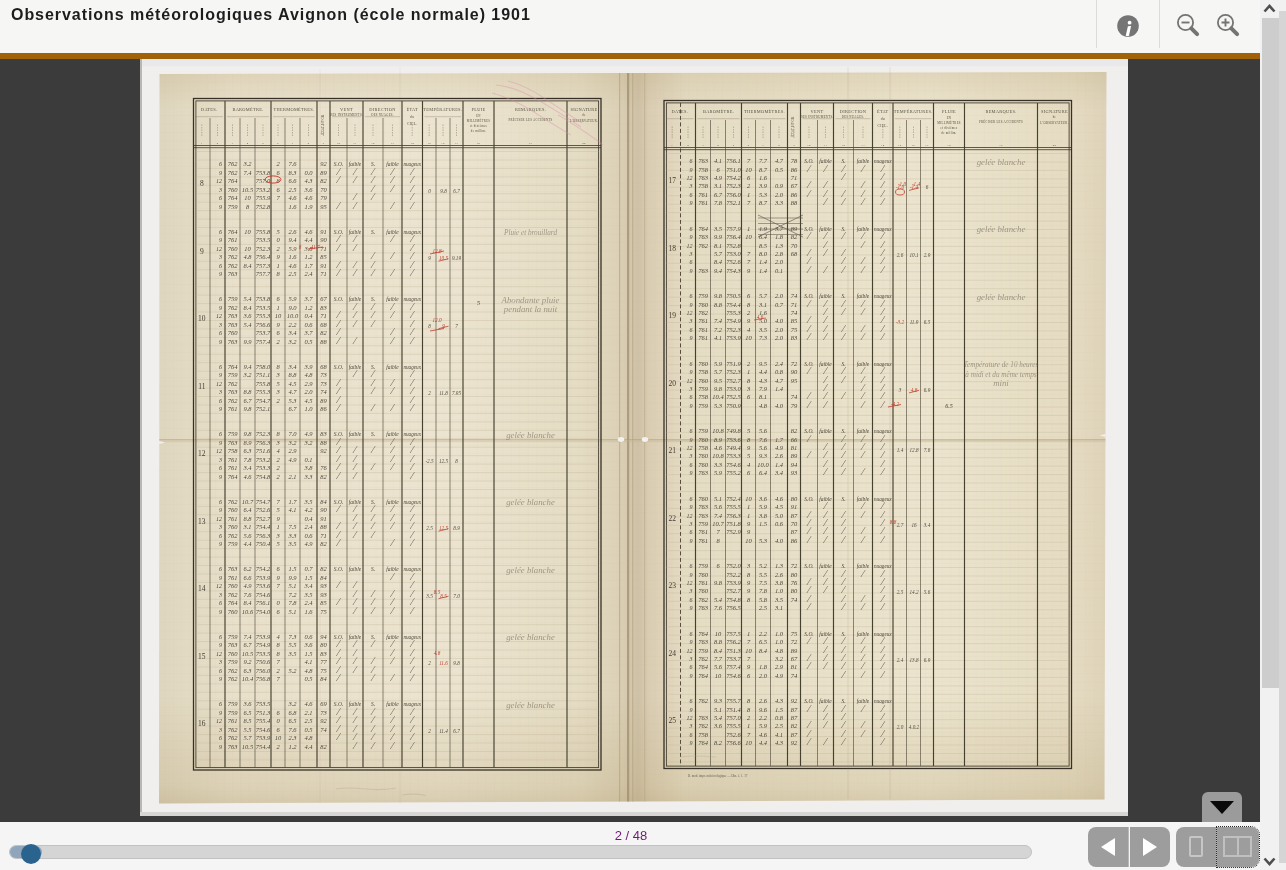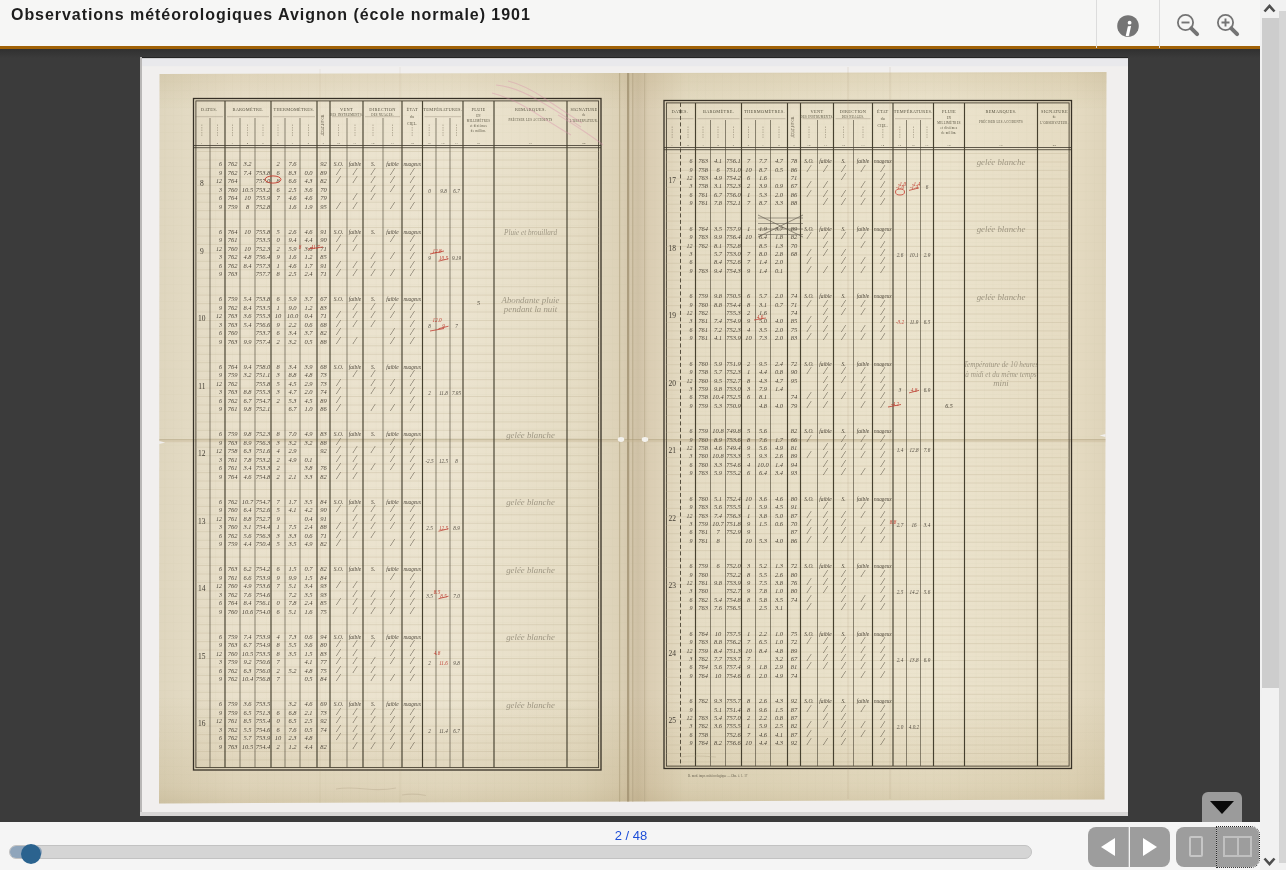--- a/index.html
+++ b/index.html
@@ -1621,21 +1621,21 @@
     </g>
     <path d="M708 10V742M750 10V742" stroke="#9c8c6c" stroke-width="1.4" opacity="0.13" fill="none"></path>
     <path d="M260 10V746M180 12V746" stroke="#9c8c6c" stroke-width="1.2" opacity="0.08" fill="none"></path>
     <g stroke="#a99a7e" stroke-width="1.1" opacity="0.3" fill="none">
       <path d="M196 732c10 -2 20 -1 30 0 10 1 20 1 30 -1"></path>
       <path d="M262 738c8 -1.5 16 -1 24 0.5"></path>
       <path d="M540 700c12 -2 24 -1 36 0"></path>
     </g>
     <text x="548" y="719.5" font-family="Liberation Serif,serif" font-size="3.2px" fill="#6b6352">B. mod. impr. météorologique — Obs. é. 1. 17</text>
   </svg>
-<div style="left:0;top:0;width:1260px;height:49px;background:#f6f6f5;border-bottom:3px solid #a16207;">
+<div style="left:0;top:0;width:1260px;height:59px;background:#f6f6f5;border-bottom:6px solid #a16207;">
     <div style="left:11px;top:6px;position:absolute;font-size:16px;font-weight:bold;letter-spacing:0.95px;color:#1d1d1d;white-space:nowrap;">Observations météorologiques Avignon (école normale) 1901</div>
     <div style="left:1096px;top:0;width:1px;height:48px;background:#dcdcdc;position:absolute;"></div>
     <div style="left:1159px;top:0;width:1px;height:48px;background:#dcdcdc;position:absolute;"></div>
     <svg width="26" height="26" viewBox="0 0 26 26" style="position:absolute;left:1115px;top:13px">
       <circle cx="13" cy="13" r="10.8" fill="#757575"></circle>
       <circle cx="14.6" cy="9.7" r="1.9" fill="#fff"></circle>
       <polygon points="12.9,13.2 16.1,12.9 14.1,21.9 10.9,22.1" fill="#fff"></polygon>
       <path d="M10.9 22.1q1.6 0.6 3.2-0.2" stroke="#fff" stroke-width="1.2" fill="none"></path>
     </svg>
     <svg width="26" height="26" viewBox="0 0 26 26" style="position:absolute;left:1175px;top:11px">
@@ -1646,21 +1646,21 @@
     <svg width="26" height="26" viewBox="0 0 26 26" style="position:absolute;left:1215px;top:11px">
       <circle cx="10.5" cy="11.5" r="7.6" fill="none" stroke="#747474" stroke-width="1.8"></circle>
       <path d="M6.5 11.5h8M10.5 7.5v8" stroke="#747474" stroke-width="1.9"></path>
       <path d="M16.3 17.3l5.8 5.8" stroke="#747474" stroke-width="4" stroke-linecap="round"></path>
     </svg>
   </div>
 <div style="left:1202px;top:792px;width:40px;height:30px;background:#9b9b9b;border-radius:6px 6px 0 0;">
     <div style="left:8px;top:9px;width:0;height:0;border-left:12px solid transparent;border-right:12px solid transparent;border-top:13px solid #0a0a0a;position:absolute;"></div>
   </div>
 <div style="left:0;top:822px;width:1279px;height:48px;background:#f5f5f5;">
-    <div style="left:576px;top:6px;width:110px;text-align:center;font-size:13px;color:#1d4ed8;position:absolute;">2 / 48</div>
+    <div style="left:576px;top:6px;width:110px;text-align:center;font-size:13px;color:#701a75;position:absolute;">2 / 48</div>
     <div style="left:9px;top:23px;width:1023px;height:14px;background:#d5d5d5;border:1px solid #c2c2c2;border-radius:7px;position:absolute;">
       <div style="left:0;top:0;width:32px;height:12px;background:#8fa5bb;border-radius:7px;position:absolute;"></div>
     </div>
     <div style="left:21px;top:22px;width:20px;height:20px;background:#2b638f;border-radius:50%;position:absolute;"></div>
     <div style="left:1088px;top:5px;width:41px;height:40px;background:#9d9d9d;border-radius:8px 0 0 8px;border-right:1px solid #b9b9b9;position:absolute;">
       <div style="left:13px;top:11px;width:0;height:0;border-top:9px solid transparent;border-bottom:9px solid transparent;border-right:14px solid #fff;position:absolute;"></div>
     </div>
     <div style="left:1130px;top:5px;width:40px;height:40px;background:#9d9d9d;border-radius:0 8px 8px 0;position:absolute;">
       <div style="left:13px;top:11px;width:0;height:0;border-top:9px solid transparent;border-bottom:9px solid transparent;border-left:14px solid #fff;position:absolute;"></div>
     </div>

